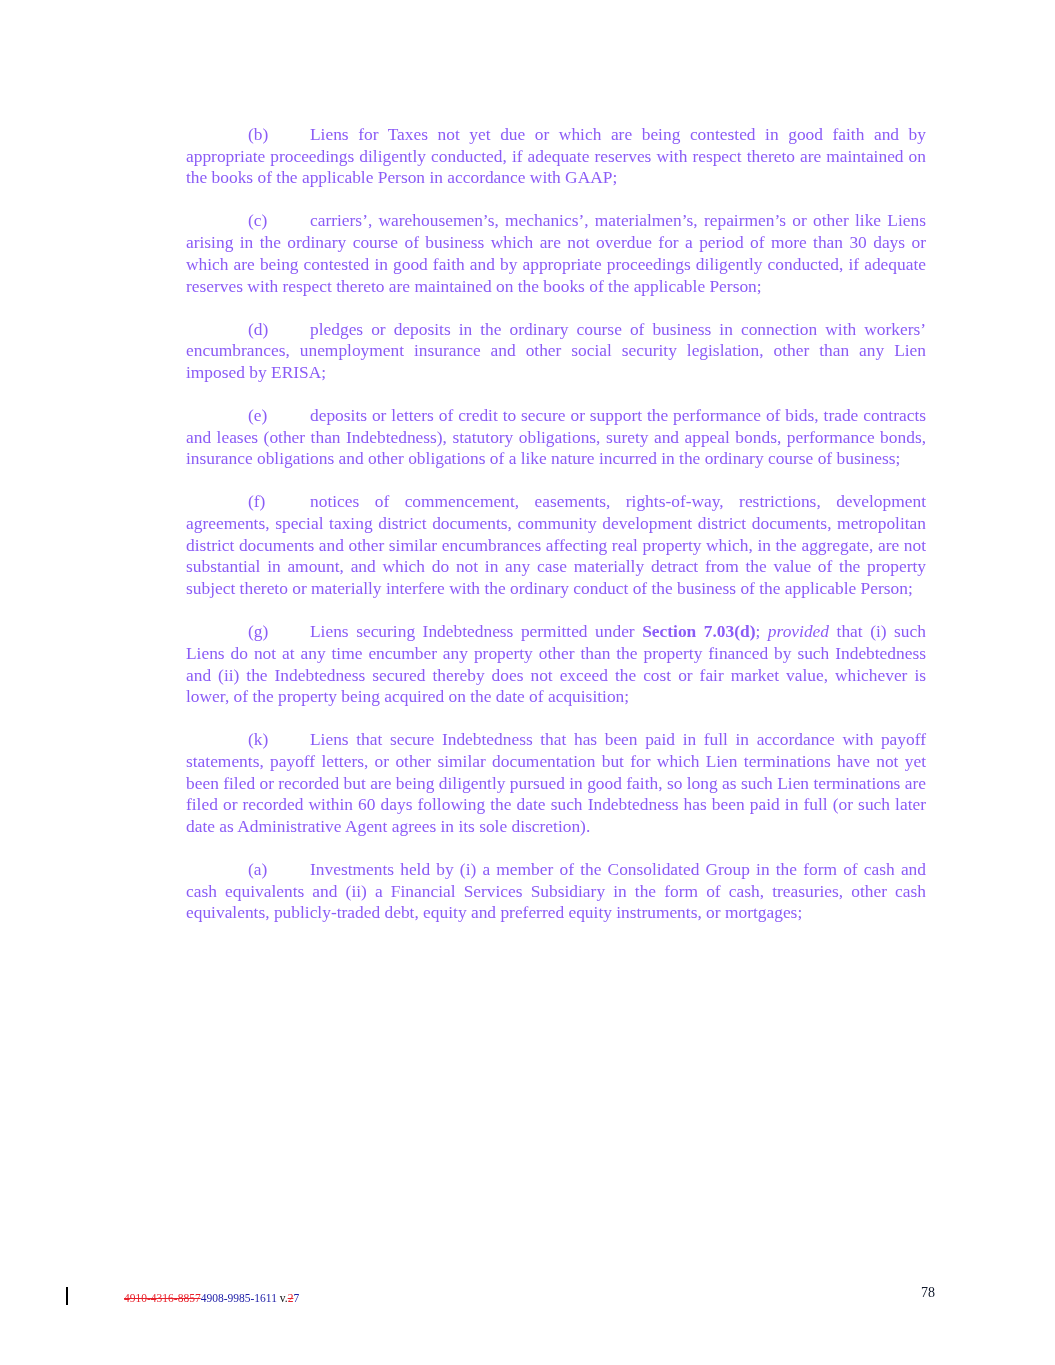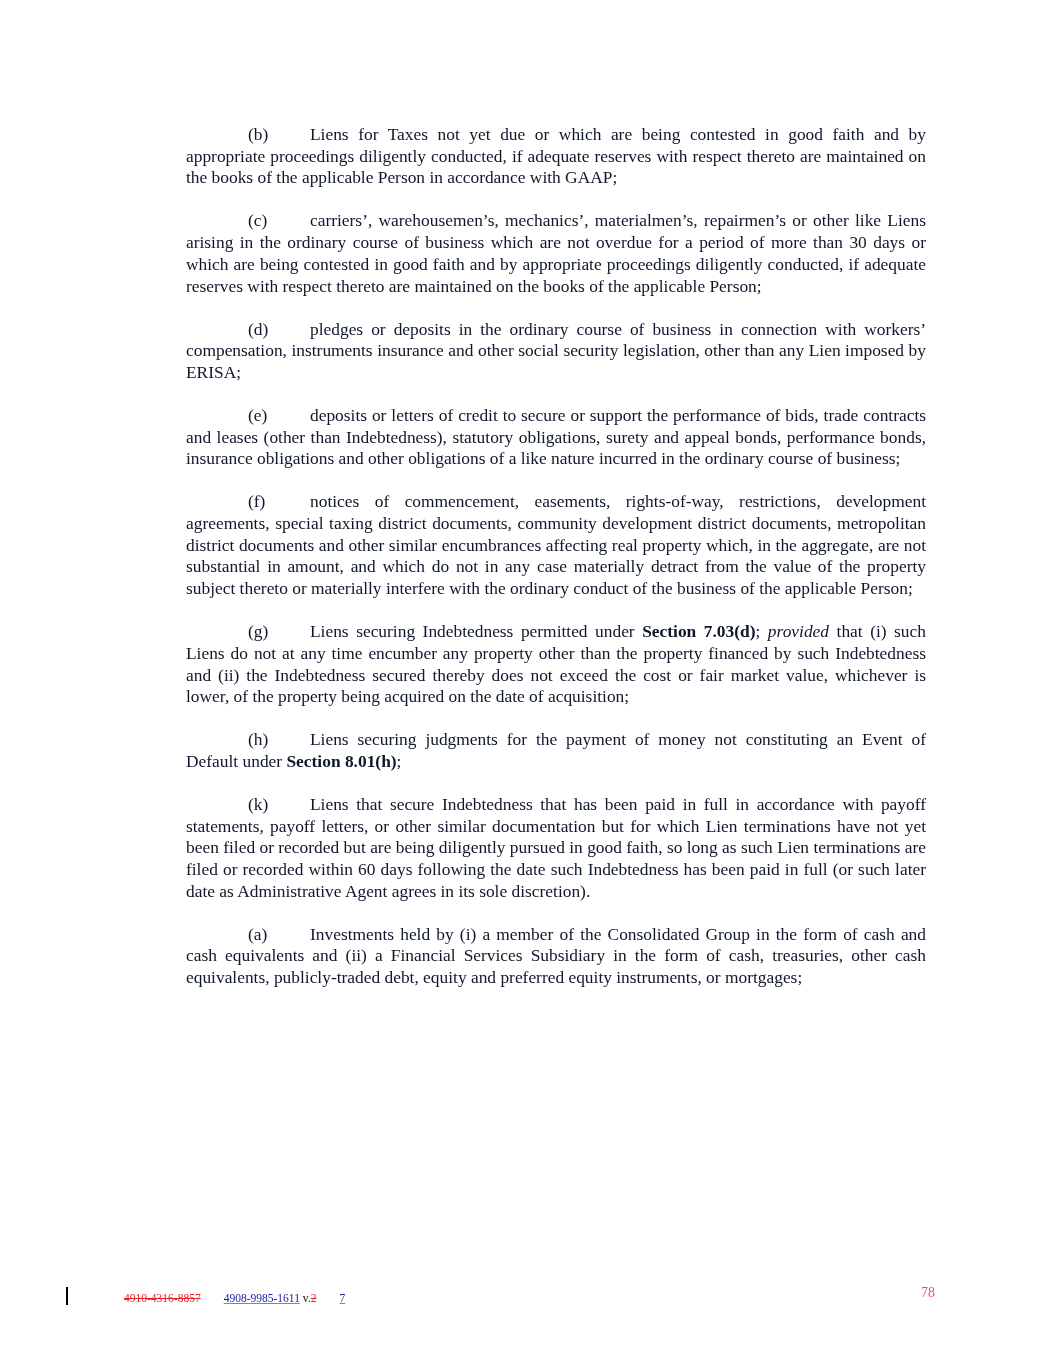--- a/index.html
+++ b/index.html
@@ -1,50 +1,49 @@
 <!DOCTYPE html>
 <html><head>
   <meta charset="utf-8">
   <style>
     html, body { margin: 0; padding: 0; background: #ffffff; }
     body { width: 1055px; height: 1365px; position: relative; overflow: hidden; }
     .page {
       position: absolute; left: 186px; top: 124px; width: 740px;
-      font-family: "Liberation Serif", serif; font-size: 17.4px; line-height: 21.7px; color: #0f172a;
+      font-family: "Liberation Serif", serif; font-size: 17.4px; line-height: 21.7px; color: #8b5cf6;
     }
     .para { text-align: justify; margin: 0 0 21.3px 0; }
     .para .lbl { display: inline-block; width: 62px; margin-left: 62px; }
     .heading .num { display: inline-block; width: 62px; }
     .bi { font-weight: bold; }
     .it { font-style: italic; }
     .b { font-weight: bold; }
     .footer-bar { position: absolute; left: 66px; top: 1287px; width: 2px; height: 18px; background: #000; }
     .footer-id {
       position: absolute; left: 124px; top: 1292px;
       font-family: "Liberation Serif", serif; font-size: 11.5px;
     }
     .del { color: #e8202a; text-decoration: line-through; text-align: right; }
-    .ins { color: #1a1aa6; text-decoration: underline; text-decoration-color: #7a7ad8; margin-left: 23px; }
+    .ins { color: #1a1aa6; text-decoration-color: #7a7ad8; }
     .ver { color: #111; }
     .page-num {
       position: absolute; left: 921px; top: 1285px;
-      font-family: "Liberation Serif", serif; font-size: 14px; color: #ec4899;
+      font-family: "Liberation Serif", serif; font-size: 14px; color: #0f172a;
     }
   </style>
 </head>
 <body>
 
 <div class="page">
   <p class="para"><span class="lbl">(b)</span><span>Liens for Taxes not yet due or which are being contested in good faith and by appropriate proceedings diligently conducted, if adequate reserves with respect thereto are maintained on the books of the applicable Person in accordance with GAAP;</span></p>
   <p class="para"><span class="lbl">(c)</span><span>carriers’, warehousemen’s, mechanics’, materialmen’s, repairmen’s or other like Liens arising in the ordinary course of business which are not overdue for a period of more than 30 days or which are being contested in good faith and by appropriate proceedings diligently conducted, if adequate reserves with respect thereto are maintained on the books of the applicable Person;</span></p>
-  <p class="para"><span class="lbl">(d)</span><span>pledges or deposits in the ordinary course of business in connection with workers’ compensation, instruments insurance and other social security legislation, other than any Lien imposed by ERISA;</span></p>
+  <p class="para"><span class="lbl">(d)</span><span>pledges or deposits in the ordinary course of business in connection with workers’ encumbrances, unemployment insurance and other social security legislation, other than any Lien imposed by ERISA;</span></p>
   <p class="para"><span class="lbl">(e)</span><span>deposits or letters of credit to secure or support the performance of bids, trade contracts and leases (other than Indebtedness), statutory obligations, surety and appeal bonds, performance bonds, insurance obligations and other obligations of a like nature incurred in the ordinary course of business;</span></p>
   <p class="para"><span class="lbl">(f)</span><span>notices of commencement, easements, rights-of-way, restrictions, development agreements, special taxing district documents, community development district documents, metropolitan district documents and other similar encumbrances affecting real property which, in the aggregate, are not substantial in amount, and which do not in any case materially detract from the value of the property subject thereto or materially interfere with the ordinary conduct of the business of the applicable Person;</span></p>
   <p class="para"><span class="lbl">(g)</span><span>Liens securing Indebtedness permitted under </span><span class="bi">Section 7.03(d)</span><span>; </span><span class="it">provided</span><span> that (i) such Liens do not at any time encumber any property other than the property financed by such Indebtedness and (ii) the Indebtedness secured thereby does not exceed the cost or fair market value, whichever is lower, of the property being acquired on the date of acquisition;</span></p>
-  <p class="para"><span class="lbl">(h)</span><span>Liens securing judgments for the payment of money not constituting an Event of Default under </span><span class="bi">Section 8.01(h)</span><span>;</span></p>
   <p class="para"><span class="lbl">(k)</span><span>Liens that secure Indebtedness that has been paid in full in accordance with payoff statements, payoff letters, or other similar documentation but for which Lien terminations have not yet been filed or recorded but are being diligently pursued in good faith, so long as such Lien terminations are filed or recorded within 60 days following the date such Indebtedness has been paid in full (or such later date as Administrative Agent agrees in its sole discretion).</span></p>
 
 
   <p class="para"><span class="lbl">(a)</span><span>Investments held by (i) a member of the Consolidated Group in the form of cash and cash equivalents and (ii) a Financial Services Subsidiary in the form of cash, treasuries, other cash equivalents, publicly-traded debt, equity and preferred equity instruments, or mortgages;</span></p>
 </div>
 
 <div class="footer-bar"></div>
 <div class="footer-id"><span class="del">4910-4316-8857</span><span class="ins">4908-9985-1611</span><span class="ver"> v.</span><span class="del">2</span><span class="ins">7</span></div>
 <div class="page-num">78</div>
 

